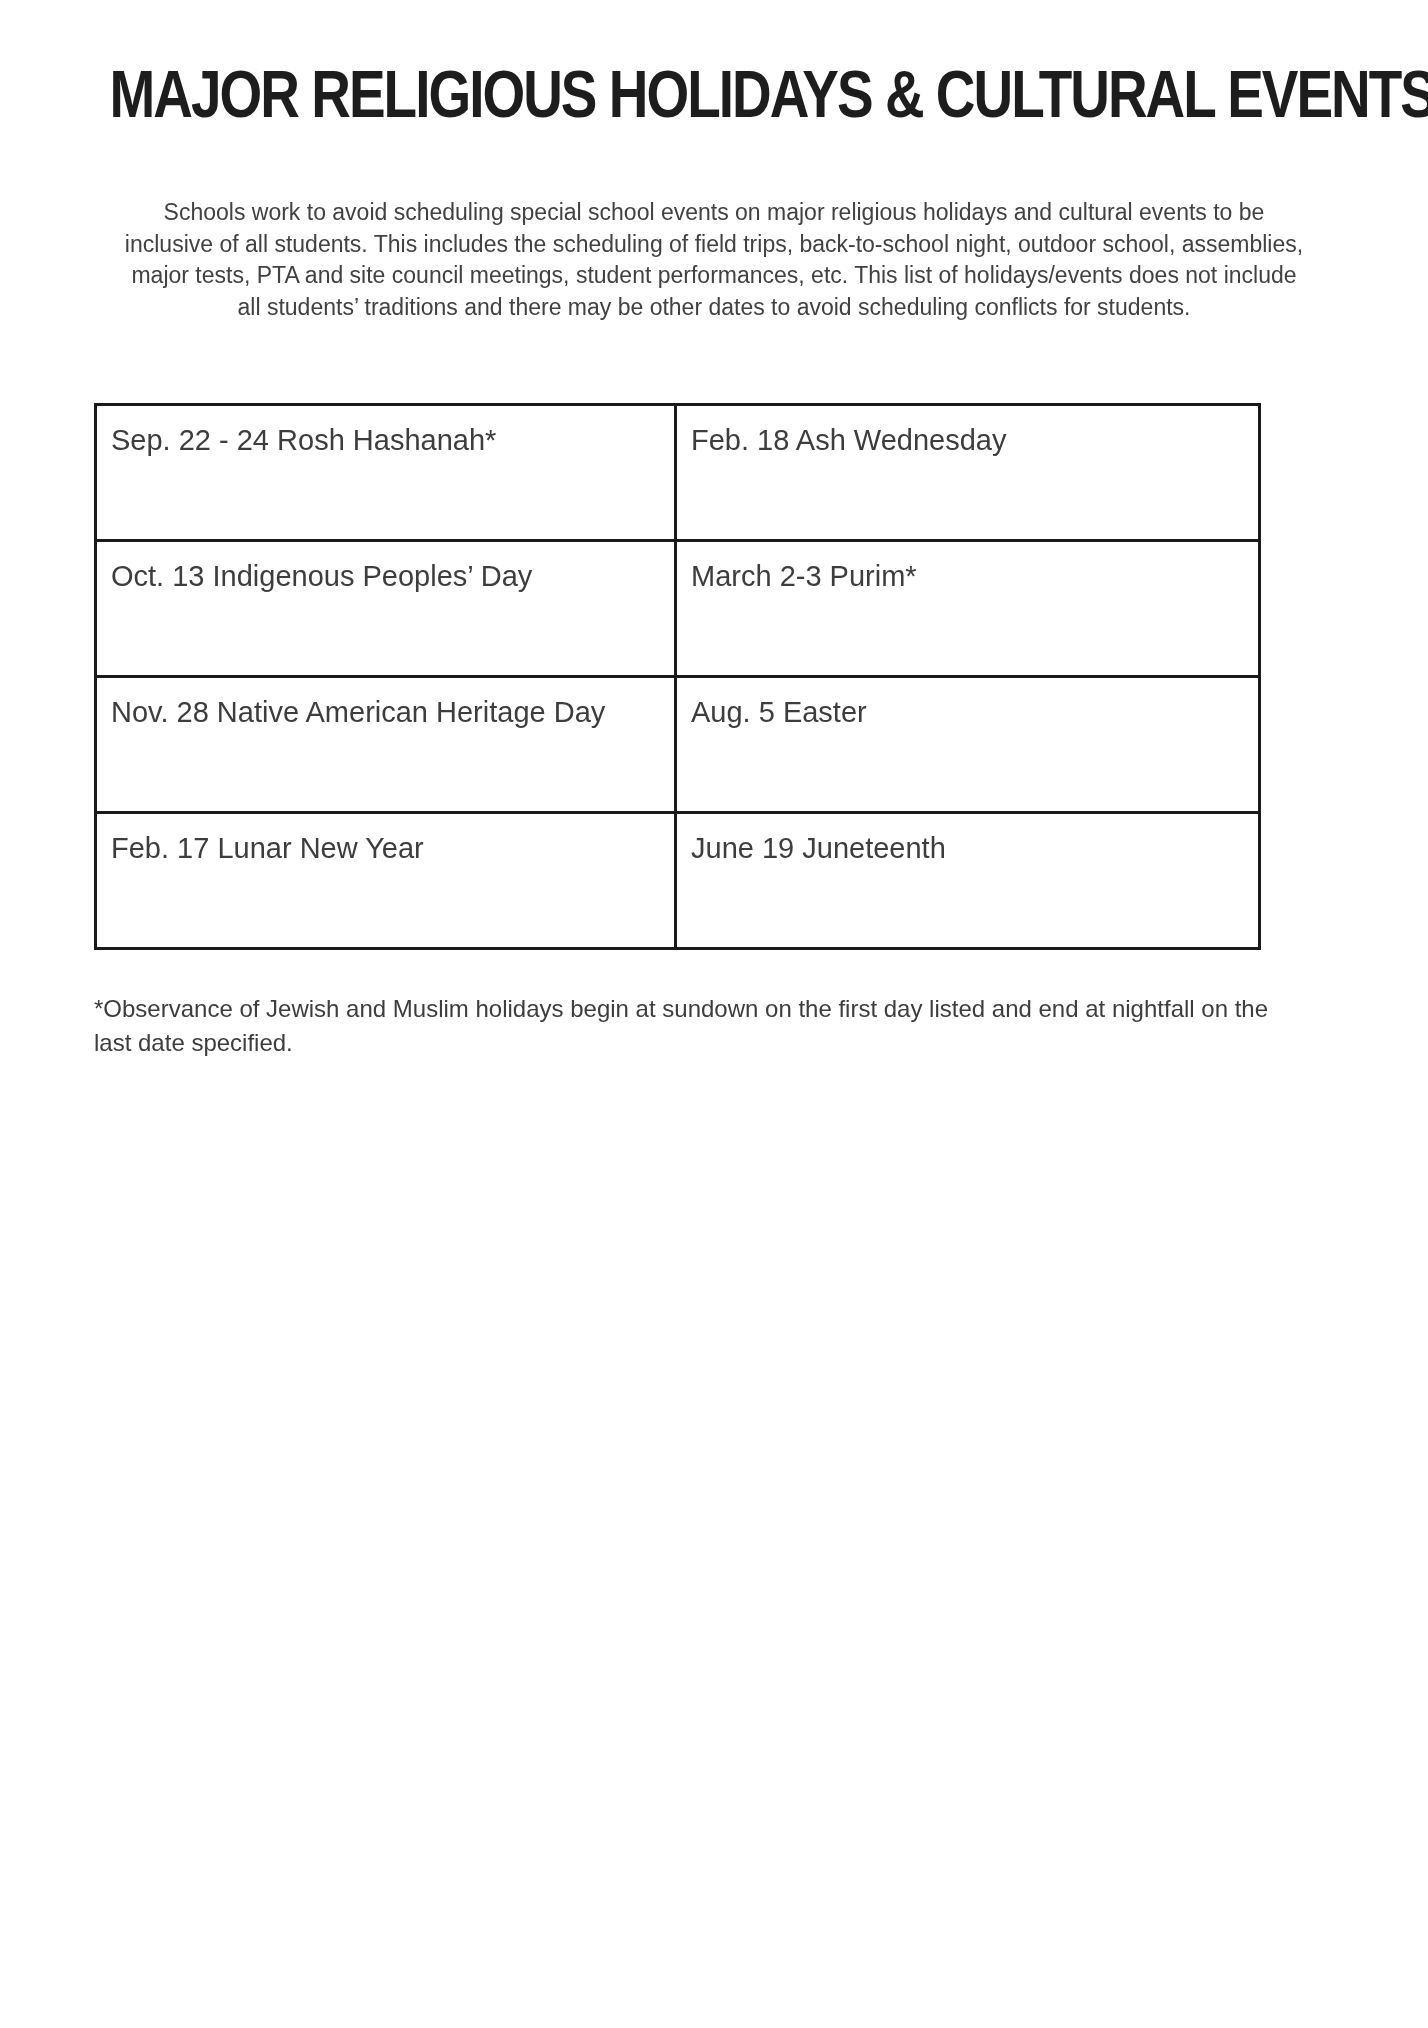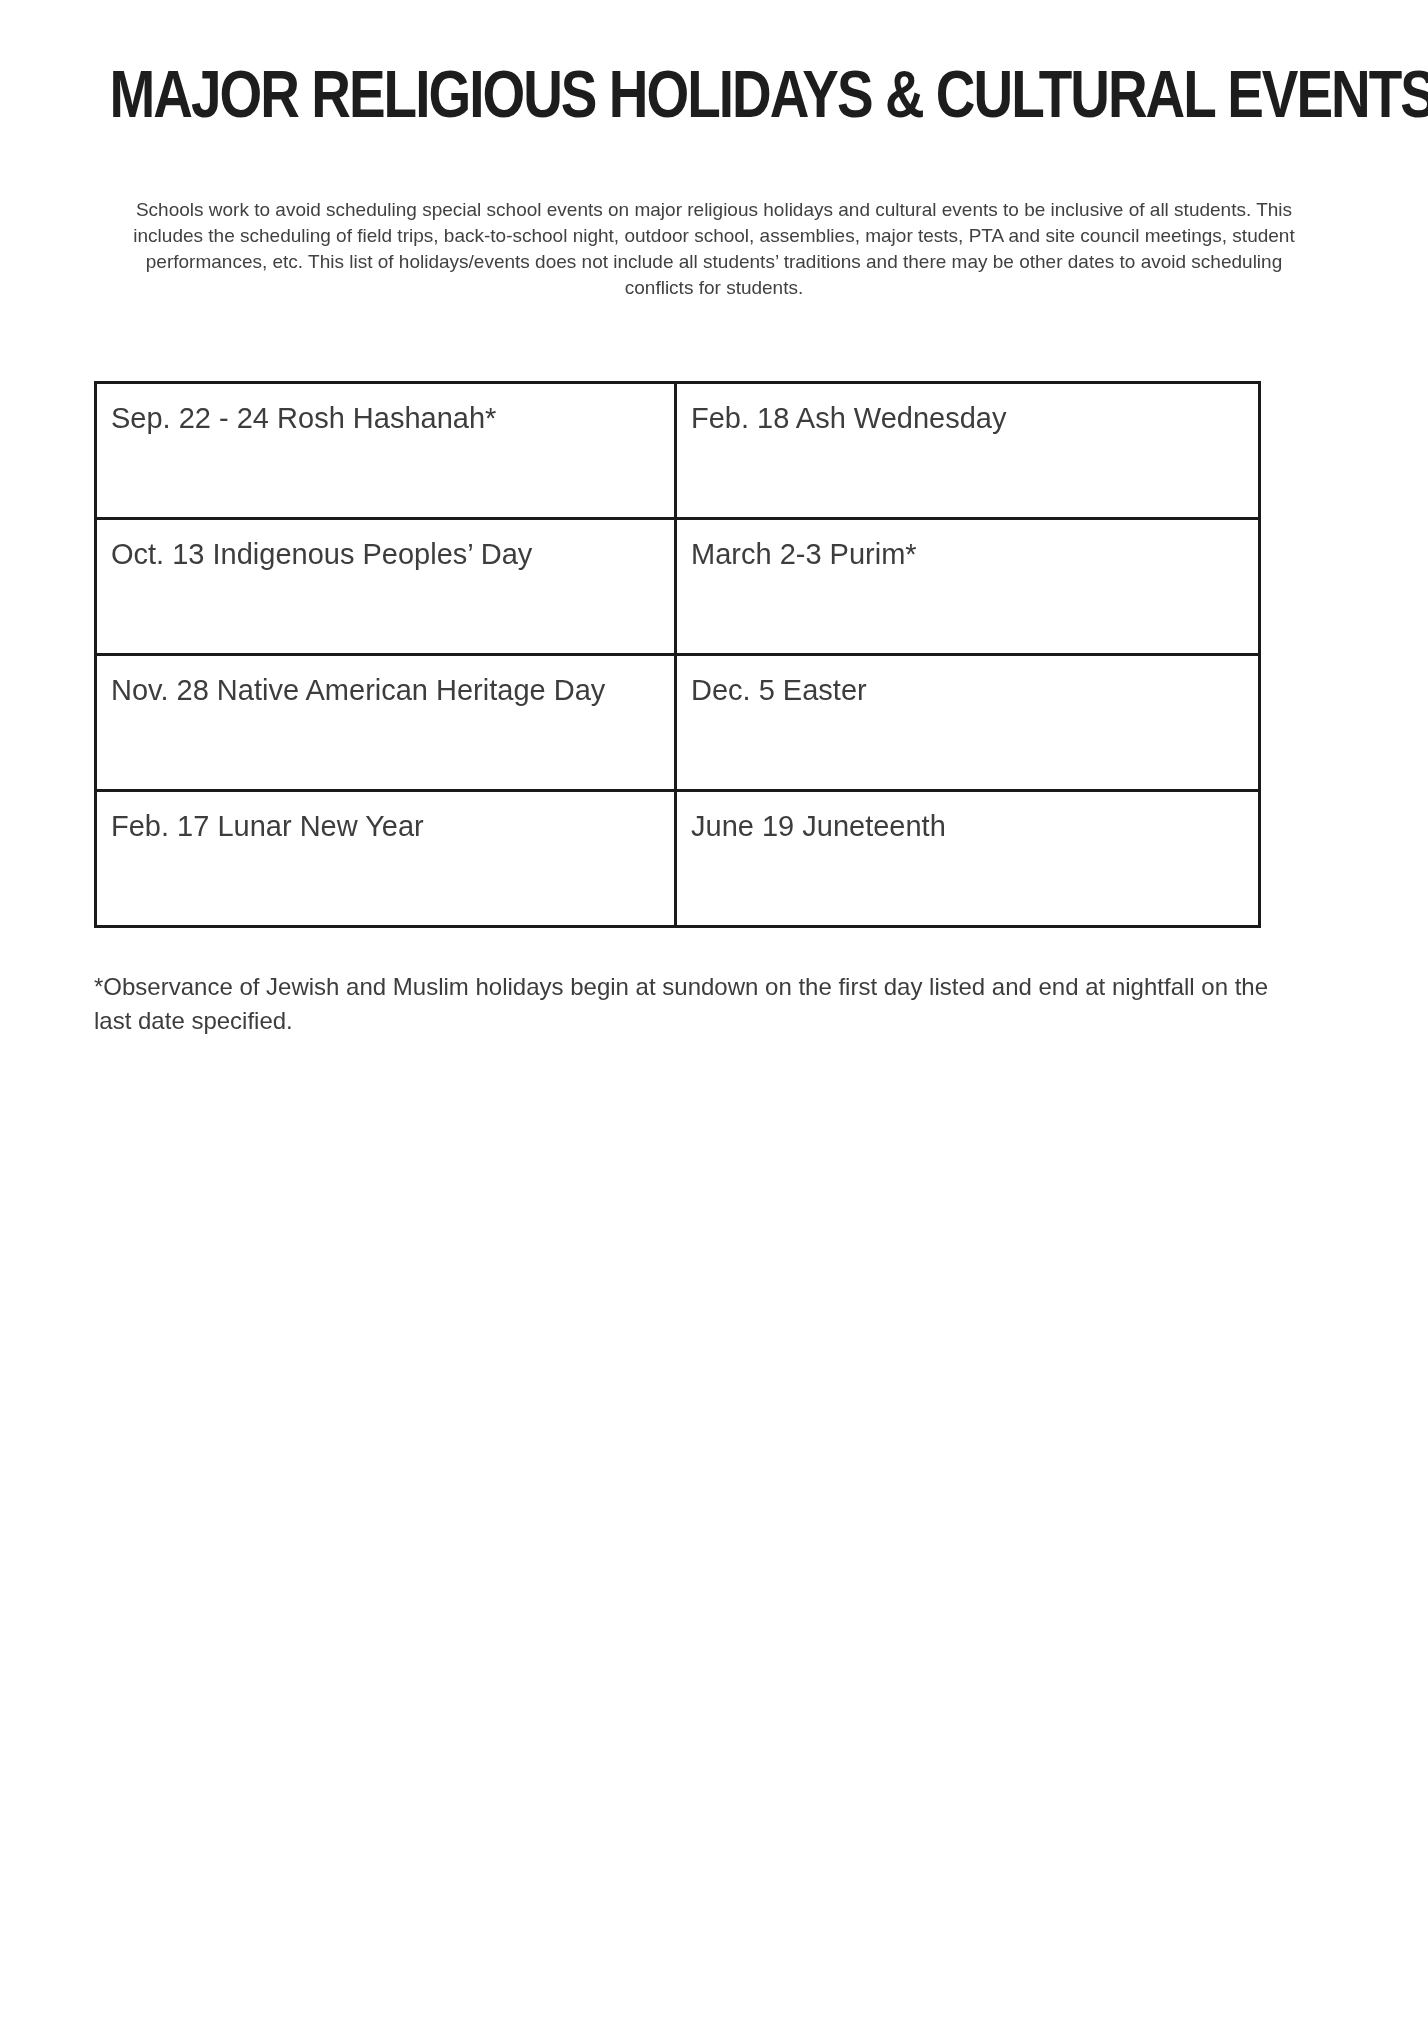--- a/index.html
+++ b/index.html
@@ -30,21 +30,21 @@
     letter-spacing: -2px;
     color: #1d1d1d;
     transform: scale(0.98, 1.18);
     transform-origin: center top;
     white-space: nowrap;
   }
   .intro {
     width: 1190px;
     margin: 76px auto 0 auto;
     text-align: center;
-    font-size: 19px;
+    font-size: 23px;
     line-height: 1.37;
     color: #414141;
   }
   .holiday-table {
     border-collapse: collapse;
     margin: 80px 0 0 94px;
     width: 1164px;
     table-layout: fixed;
   }
   .holiday-table td {
@@ -85,21 +85,21 @@
       <tr>
         <td>Sep. 22 - 24 Rosh Hashanah*</td>
         <td>Feb. 18 Ash Wednesday</td>
       </tr>
       <tr>
         <td>Oct. 13 Indigenous Peoples’ Day</td>
         <td>March 2-3 Purim*</td>
       </tr>
       <tr>
         <td>Nov. 28 Native American Heritage Day</td>
-        <td>Dec. 5 Easter</td>
+        <td>Aug. 5 Easter</td>
       </tr>
       <tr>
         <td>Feb. 17 Lunar New Year</td>
         <td>June 19 Juneteenth</td>
       </tr>
     </tbody>
   </table>
 
   <p class="footnote">*Observance of Jewish and Muslim holidays begin at sundown on the first day listed and end at nightfall on the last date specified.</p>
 

